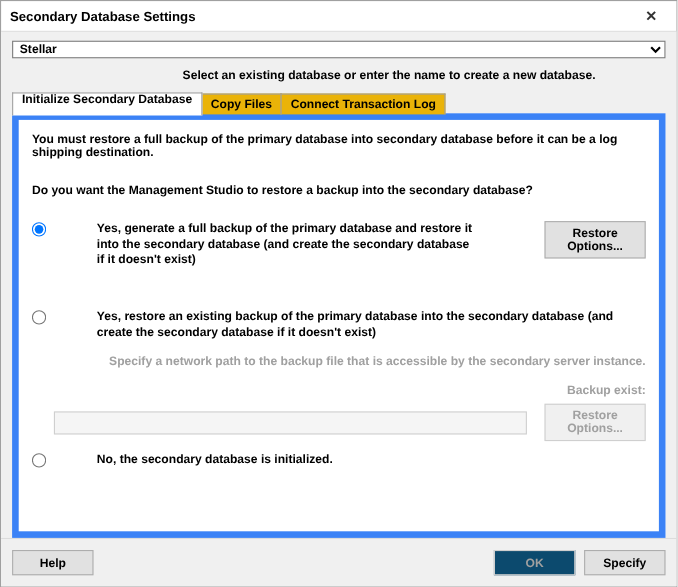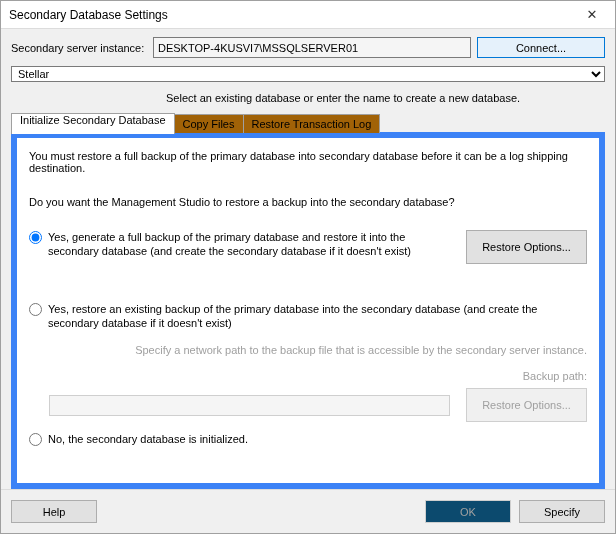--- a/index.html
+++ b/index.html
@@ -1,15 +1,15 @@
 <!DOCTYPE html>
 <html><head>
 <meta charset="utf-8">
 <style>
-  * { box-sizing: border-box; }
+  * { box-sizing: border-box; font-weight: bold; }
   html, body {
     margin: 0; padding: 0;
     width: 616px; height: 534px;
     font-family: "Segoe UI", Tahoma, sans-serif;
     font-size: 11px;
     color: #000;
     background: #fff;
     overflow: hidden;
   }
   .window {
@@ -66,21 +66,21 @@
   .hint { margin: 2px 0 10px 155px; color: #000; }
   .tabstrip {
     display: flex;
     position: relative;
     z-index: 2;
   }
   .tab {
     padding: 3px 8px;
     border: 1px solid #a0a0a0;
     border-bottom: none;
-    background: #a16207;
+    background: #eab308;
     margin-right: -1px;
     font-size: 11px;
     cursor: default;
   }
   .tab.active {
     background: #fff;
     position: relative;
     top: 1px;
     padding-top: 0;
     margin-top: -2px;
@@ -92,29 +92,30 @@
     margin-top: -1px;
     padding: 12px 12px 8px 12px;
     position: relative;
     z-index: 1;
   }
   .instr { margin-bottom: 22px; }
   .optrow {
     display: flex;
     align-items: flex-start;
     margin-bottom: 8px;
+    gap: 40px;
   }
   .optrow input[type=radio] {
     margin: 1px 6px 0 0;
     width: 13px; height: 13px;
     flex-shrink: 0;
   }
   .optrow .opttext { flex: 1; line-height: 14px; padding-right: 6px; }
   .side-btn {
-    width: 121px; height: 34px;
+    width: 92px; height: 34px;
     border: 1px solid #adadad;
     background: #e1e1e1;
     font-size: 11px; font-family: inherit;
     margin-left: 16px;
     flex-shrink: 0;
     cursor: default;
   }
   .side-btn:disabled {
     background: #f0f0f0;
     border-color: #cfcfcf;
@@ -132,21 +133,21 @@
   }
   .footer {
     height: 44px;
     display: flex; align-items: center;
     padding: 0 10px;
     background: #f0f0f0;
     border-top: 1px solid #dcdcdc;
   }
   .footer .spacer { flex: 1; }
   .btn {
-    width: 86px; height: 23px;
+    width: 74px; height: 23px;
     border: 1px solid #adadad;
     background: #e1e1e1;
     font-size: 11px; font-family: inherit;
     cursor: default;
   }
   .btn:disabled { color: #a0a0a0; background: #0c4a6e; border-color: #cfcfcf; }
   .footer .btn + .btn { margin-left: 8px; }
   .gap-large { height: 30px; }
 </style>
 </head>
@@ -154,38 +155,33 @@
 
 <div class="window">
 
   <div class="titlebar">
     <span class="title">Secondary Database Settings</span>
     <span class="close">✕</span>
   </div>
 
   <div class="body">
 
-    <div class="row">
-      <label>Secondary server instance:</label>
-      <input type="text" readonly="" class="textinput server-input" value="DESKTOP-4KUSVI7\MSSQLSERVER01" style="">
-      <button class="connect-btn">Connect...</button>
-    </div>
 
     <div class="row">
       <select class="select">
         <option>Stellar</option>
       </select>
     </div>
 
     <div class="hint">Select an existing database or enter the name to create a new database.</div>
 
     <div class="tabstrip">
       <div class="tab active">Initialize Secondary Database</div>
       <div class="tab">Copy Files</div>
-      <div class="tab">Restore Transaction Log</div>
+      <div class="tab">Connect Transaction Log</div>
     </div>
 
     <div class="tabpanel">
 
       <div class="instr">You must restore a full backup of the primary database into secondary database before it can be a log shipping destination.</div>
 
       <div class="instr">Do you want the Management Studio to restore a backup into the secondary database?</div>
 
       <div class="optrow">
         <input type="radio" name="initopt" checked="" style="">
@@ -195,21 +191,21 @@
 
       <div class="gap-large"></div>
 
       <div class="optrow">
         <input type="radio" name="initopt" style="">
         <div class="opttext">Yes, restore an existing backup of the primary database into the secondary database (and create the secondary database if it doesn't exist)</div>
       </div>
 
       <div class="subfield disabled-text">Specify a network path to the backup file that is accessible by the secondary server instance.</div>
 
-      <div class="subfield disabled-text">Backup path:</div>
+      <div class="subfield disabled-text">Backup exist:</div>
 
       <div class="path-row">
         <input type="text" disabled="" class="textinput path-input" style="">
         <button class="side-btn" disabled="">Restore Options...</button>
       </div>
 
       <div class="optrow">
         <input type="radio" name="initopt" style="">
         <div class="opttext">No, the secondary database is initialized.</div>
       </div>

